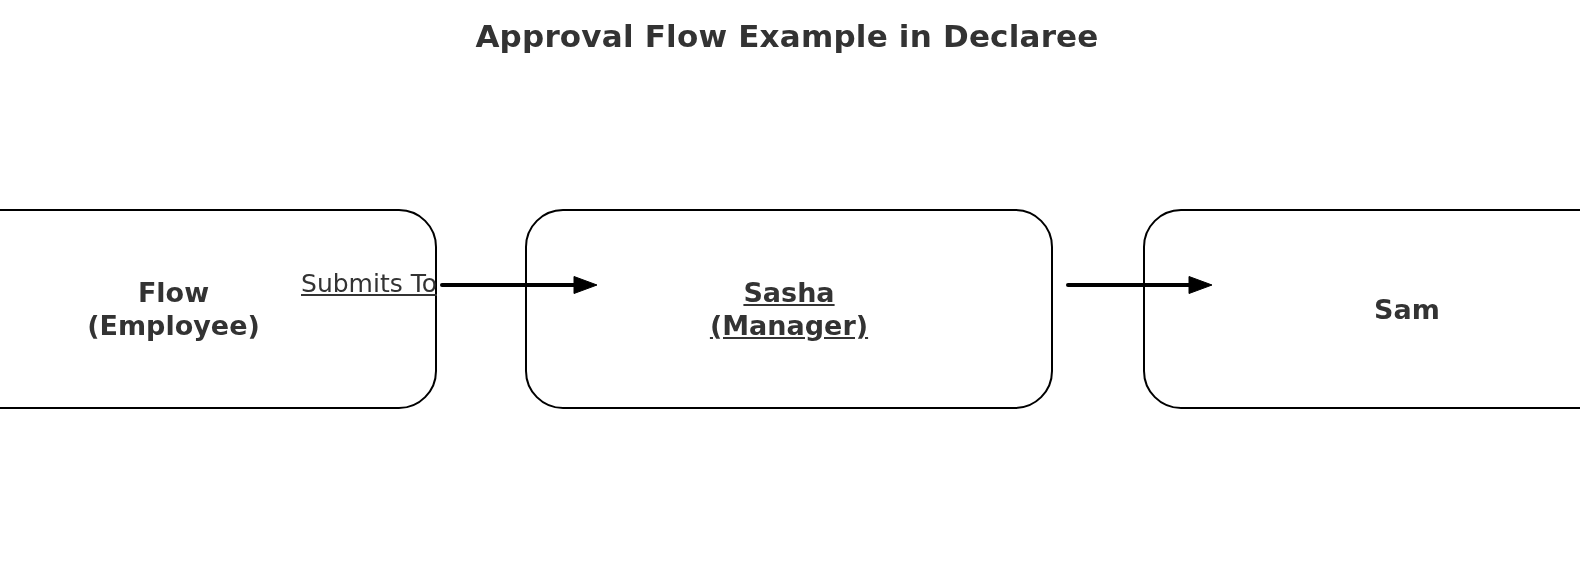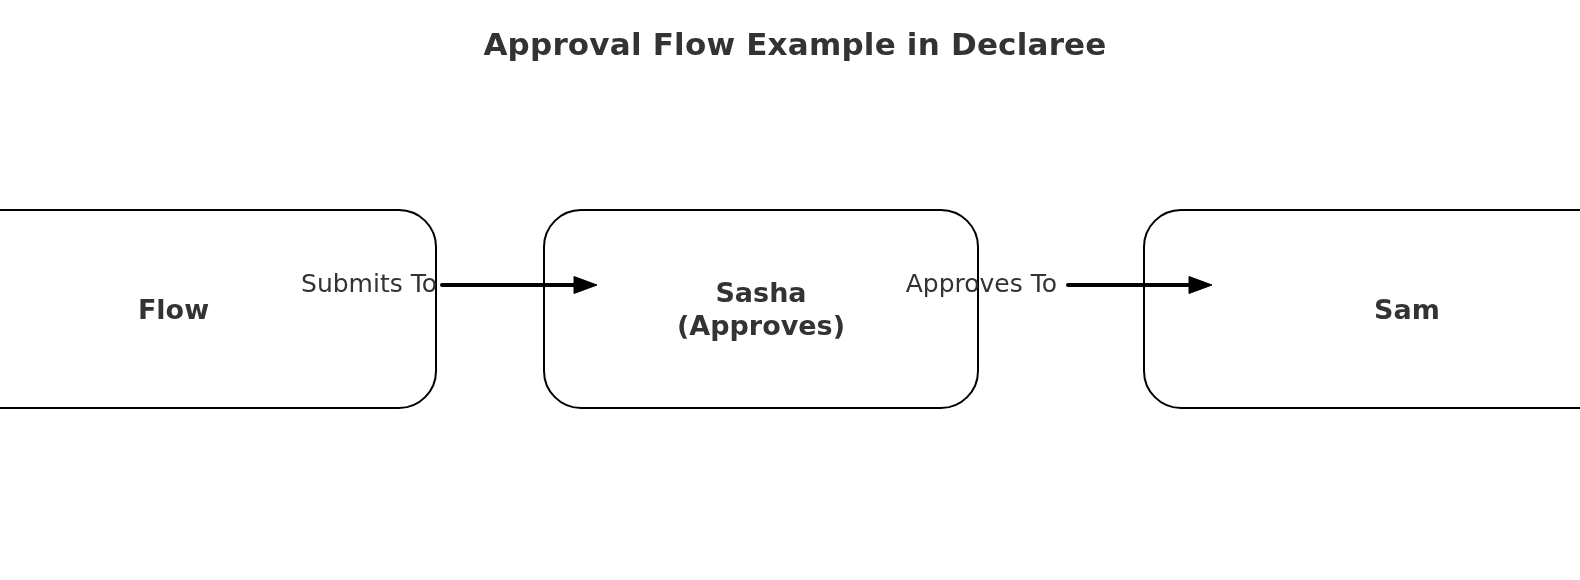--- a/index.html
+++ b/index.html
@@ -13,21 +13,21 @@
     height: 580px;
     background: #ffffff;
     overflow: hidden;
     font-family: "DejaVu Sans", sans-serif;
   }
   .title {
     position: absolute;
     top: 14px;
     left: 0;
     width: 1566px;
-    margin: 12px;
+    margin: 4px;
     text-align: center;
     font-size: 31px;
     font-weight: bold;
     color: #333333;
     letter-spacing: 0.2px;
   }
   .node {
     position: absolute;
     top: 209px;
     height: 200px;
@@ -39,32 +39,33 @@
     flex-direction: column;
     align-items: center;
     justify-content: center;
     text-align: center;
     color: #333333;
     font-size: 27px;
     font-weight: bold;
     line-height: 33px;
   }
   .node-robin { left: -90px;  width: 527px; }
-  .node-sasha { left: 543px;  width: 436px; }
+  .node-sasha { left: 525px;  width: 528px; text-decoration: underline; }
   .node-sam   { left: 1143px; width: 528px; }
   .edge-label {
     position: absolute;
     top: 267px;
     height: 34px;
     line-height: 34px;
     font-size: 25px;
     font-weight: normal;
     color: #333333;
     white-space: nowrap;
     text-align: right;
+    text-decoration: underline;
   }
   .edge-label-1 { right: 1143px; }
   .edge-label-2 { right: 523px; }
   .arrows {
     position: absolute;
     top: 0;
     left: 0;
     pointer-events: none;
   }
   .arrows line {
@@ -81,33 +82,33 @@
 </style>
 </head>
 <body>
 
 <div class="canvas">
 
   <h1 class="title">Approval Flow Example in Declaree</h1>
 
   <div class="node node-robin">
     <span>Flow</span>
+    <span>(Employee)</span>
   </div>
 
   <div class="node node-sasha">
     <span>Sasha</span>
-    <span>(Approves)</span>
+    <span>(Manager)</span>
   </div>
 
   <div class="node node-sam">
     <span>Sam</span>
   </div>
 
   <div class="edge-label edge-label-1">Submits To</div>
-  <div class="edge-label edge-label-2">Approves To</div>
 
   <svg class="arrows" width="1580" height="580" viewBox="0 0 1580 580" xmlns="http://www.w3.org/2000/svg">
     <g>
       <line x1="442" y1="285" x2="577" y2="285"></line>
       <polygon points="597,285 574,276.5 574,293.5"></polygon>
     </g>
     <g>
       <line x1="1068" y1="285" x2="1192" y2="285"></line>
       <polygon points="1212,285 1189,276.5 1189,293.5"></polygon>
     </g>

